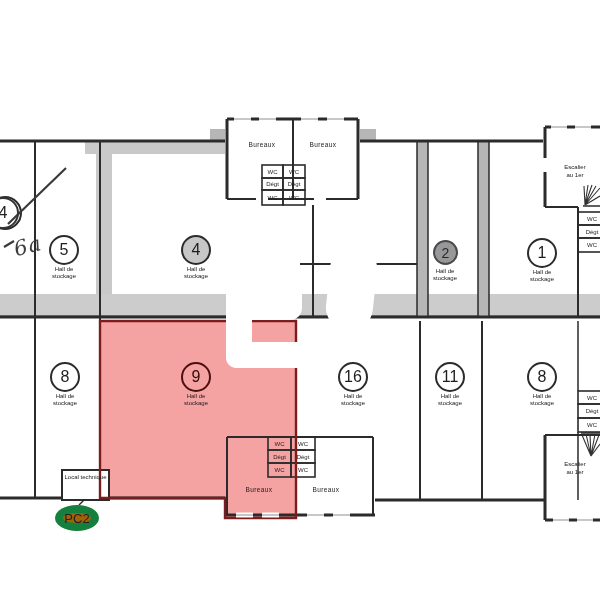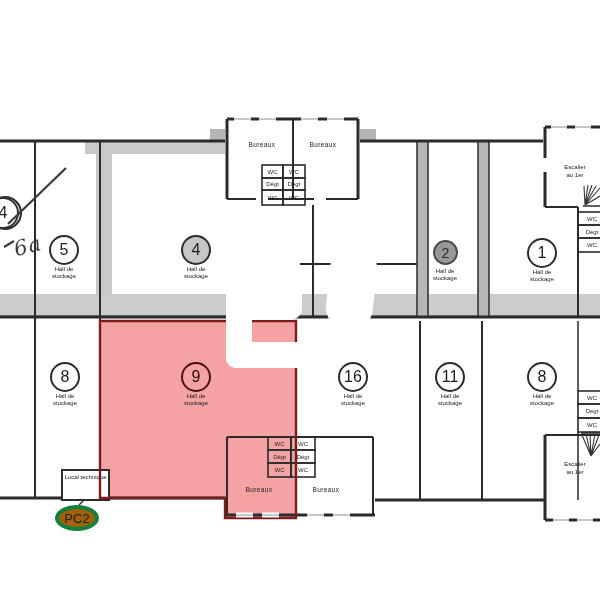--- a/index.html
+++ b/index.html
@@ -15,21 +15,21 @@
     background:#fff;display:flex;align-items:center;justify-content:center;font-size:16px;color:#1d1d1d;box-sizing:border-box;}
   .circle.small{width:25px;height:25px;font-size:14px;}
   .circle.gray{background:#c7c7c7;}
   .circle.dark{background:#98989b;border-color:#4a4a4a;color:#2a2a2a;}
   .circle.onpink{background:transparent;border-color:#4a1010;color:#330b0b;}
   .hall{width:38px;font-size:6px;line-height:1.2;text-align:center;color:#1c1c1c;}
   .bureaux{width:52px;font-size:6.5px;letter-spacing:.4px;text-align:center;color:#1c1c1c;}
   .wc{font-size:6px;line-height:1;display:flex;align-items:center;justify-content:center;color:#1c1c1c;box-sizing:border-box;}
   .stairlbl{width:46px;font-size:6px;line-height:1.25;text-align:center;color:#1c1c1c;}
   .localtech{width:47px;font-size:6px;line-height:1.25;text-align:center;color:#1c1c1c;}
-  .pc2{position:absolute;z-index:4;width:44px;height:26px;border:4px solid #15803d;border-radius:50%;
+  .pc2{position:absolute;z-index:4;width:44px;height:26px;border:8px solid #15803d;border-radius:50%;
     background:#a16207;display:flex;align-items:center;justify-content:center;font-size:13px;box-sizing:border-box;}
   .handw{font-family:"DejaVu Serif",serif;font-style:italic;font-size:21px;color:#3d3d3d;
     transform:rotate(-14deg);letter-spacing:1px;}
   .crossnum{position:absolute;z-index:4;width:32px;height:32px;border:2px solid #333;border-radius:50%;
     display:flex;align-items:center;justify-content:center;font-size:16px;box-sizing:border-box;background:transparent;}
   .wm{position:absolute;z-index:5;background:#ffffff;}
 </style>
 </head>
 <body>
 

